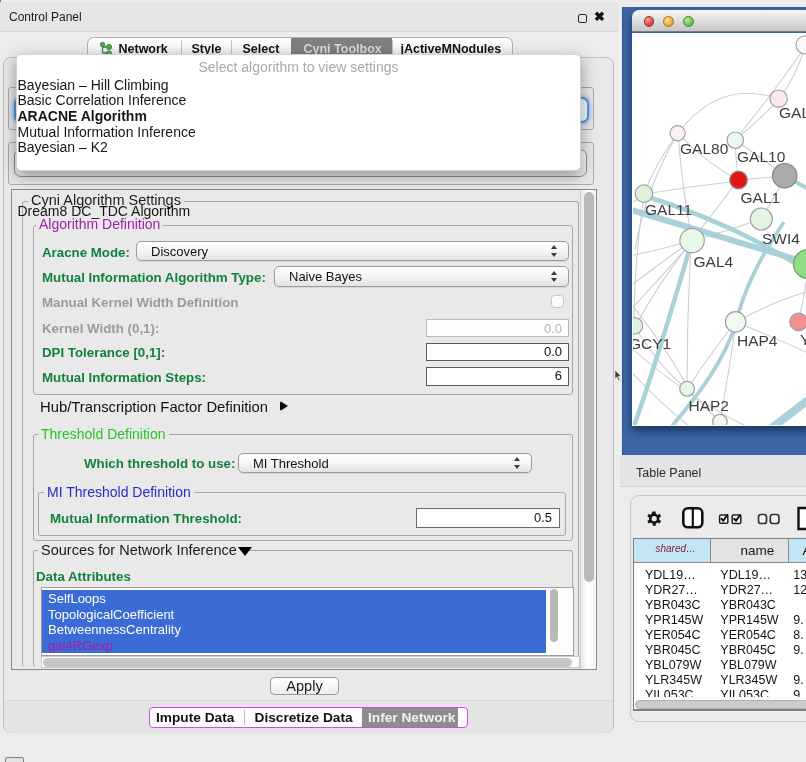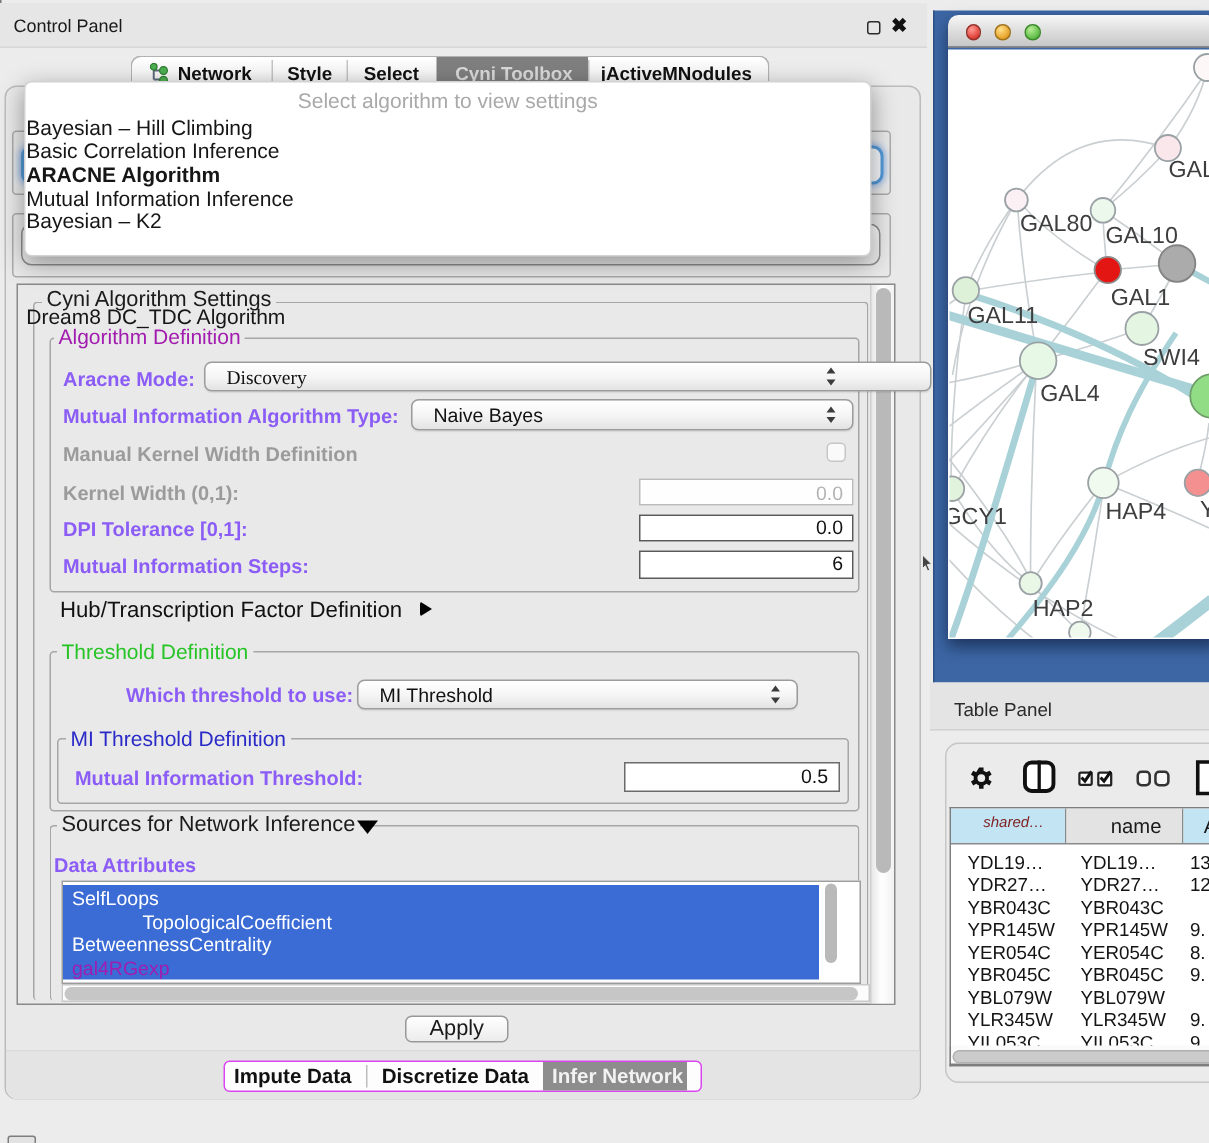--- a/index.html
+++ b/index.html
@@ -1,18 +1,18 @@
 <!DOCTYPE html>
 <html><head>
 <meta charset="utf-8">
 <style>
   html,body{margin:0;padding:0;width:806px;height:762px;overflow:hidden;background:#ececec;
     font-family:"Liberation Sans",sans-serif;}
   .abs{position:absolute;}
-  .lbl{position:absolute;font-size:13.3px;font-weight:bold;color:#8b5cf6;white-space:nowrap;}
+  .lbl{position:absolute;font-size:13.3px;font-weight:bold;color:#15803d;white-space:nowrap;}
   .glbl{position:absolute;font-size:13.3px;font-weight:bold;color:#9b9b9b;white-space:nowrap;}
   .gtitle{position:absolute;font-size:14.5px;color:#1b1b1b;background:#e9e9e9;padding:0 3px;white-space:nowrap;line-height:13px;}
   .grp{position:absolute;border:1px solid #a6a6a6;border-radius:3px;}
   .combo{position:absolute;border:1px solid #9c9c9c;border-radius:5px;
     background:linear-gradient(180deg,#ffffff 0%,#f4f4f4 55%,#e3e3e3 100%);
     box-shadow:0 1px 1px rgba(0,0,0,0.08);}
   .combo .ctext{position:absolute;left:14px;top:0;font-size:13px;color:#111;line-height:inherit;}
   .arrows{position:absolute;width:9px;}
   .arrows .up{position:absolute;left:0;top:2px;width:0;height:0;
     border-left:3.8px solid transparent;border-right:3.8px solid transparent;border-bottom:4.5px solid #3c3c3c;}
@@ -62,21 +62,21 @@
 <div class="abs" style="left:580px;top:190px;width:16px;height:479px;background:linear-gradient(90deg,#e7e7e7,#ffffff 45%,#f2f2f2);border-left:1px solid #cfcfcf;box-sizing:border-box;"></div>
 <div class="abs" style="left:584px;top:192px;width:9.5px;height:390px;background:#b9b9b9;border-radius:5px;"></div>
 
 <div class="grp" style="left:22px;top:201px;width:555px;height:465px;border-bottom:none;"></div>
 <div class="gtitle" style="left:28px;top:194px;">Cyni Algorithm Settings</div>
 
 <div class="grp" style="left:33px;top:224.5px;width:538px;height:168px;"></div>
 <div class="gtitle" style="left:36px;top:218px;color:#a21caf;font-size:14px;">Algorithm Definition</div>
 
 <div class="lbl" style="left:42px;top:244.5px;">Aracne Mode:</div>
-<div class="combo" style="left:136px;top:240.5px;width:485px;height:20.5px;line-height:20.5px;box-sizing:border-box;font-family:Liberation Serif, serif;">
+<div class="combo" style="left:136px;top:240.5px;width:433px;height:20.5px;line-height:20.5px;box-sizing:border-box;">
   <span class="ctext">Discovery</span>
   <span class="arrows" style="left:414px;top:1.5px;">
       <span class="up"></span>
       <span class="dn"></span>
     </span>
 </div>
 <div class="lbl" style="left:42px;top:270px;">Mutual Information Algorithm Type:</div>
 <div class="combo" style="left:274px;top:266px;width:295px;height:20.5px;line-height:20.5px;box-sizing:border-box;">
   <span class="ctext">Naive Bayes</span>
   <span class="arrows" style="left:276px;top:1.5px;">
@@ -113,21 +113,21 @@
 <div class="tfield" style="left:416px;top:508px;width:144px;height:20px;line-height:18px;border:1.5px solid #6b6b6b;padding-right:7px;box-sizing:border-box;">0.5</div>
 
 <div class="grp" style="left:33px;top:550px;width:538px;height:116px;border-bottom:none;"></div>
 <div class="gtitle" style="left:38px;top:543.5px;">Sources for Network Inference</div>
 <div class="abs" style="left:238px;top:547px;width:0;height:0;border-left:7px solid transparent;border-right:7px solid transparent;border-top:9px solid #000;"></div>
 <div class="lbl" style="left:36px;top:569px;">Data Attributes</div>
 
 <div class="abs" style="left:41px;top:587px;width:533px;height:69px;border:1px solid #9d9d9d;background:#fff;box-sizing:border-box;"></div>
 <div class="abs" style="left:42px;top:589.5px;width:504px;height:63px;background:#3b6cd5;"></div>
 <div class="abs" style="left:48px;top:591px;font-size:13px;color:#fff;">SelfLoops</div>
-<div class="abs" style="left:48px;top:606.7px;font-size:13px;color:#fff;margin-left:47px;">TopologicalCoefficient</div>
+<div class="abs" style="left:48px;top:606.7px;font-size:13px;color:#fff;">TopologicalCoefficient</div>
 <div class="abs" style="left:48px;top:622.4px;font-size:13px;color:#fff;">BetweennessCentrality</div>
 <div class="abs" style="left:48px;top:638.1px;font-size:13px;color:#a21caf;">gal4RGexp</div>
 <div class="abs" style="left:550px;top:589px;width:8px;height:53px;background:#b9b9b9;border-radius:4.5px;"></div>
 
 <div class="abs" style="left:41px;top:656px;width:539px;height:12px;background:#fcfcfc;border:1px solid #c9c9c9;box-sizing:border-box;"></div>
 <div class="abs" style="left:43px;top:657.5px;width:529px;height:9.5px;background:#c6c6c6;border-radius:5px;"></div>
 
 <div class="abs" style="left:4px;top:700px;width:609px;height:32px;background:#e4e4e4;border-radius:0 0 8px 8px;border-top:1px solid #d9d9d9;"></div>
 
 <div class="abs" style="left:270px;top:677px;width:69px;height:17.5px;border:1px solid #999;border-radius:4.5px;background:linear-gradient(180deg,#ffffff,#ececec);box-sizing:border-box;text-align:center;font-size:14.5px;line-height:16px;color:#1a1a1a;">Apply</div>

